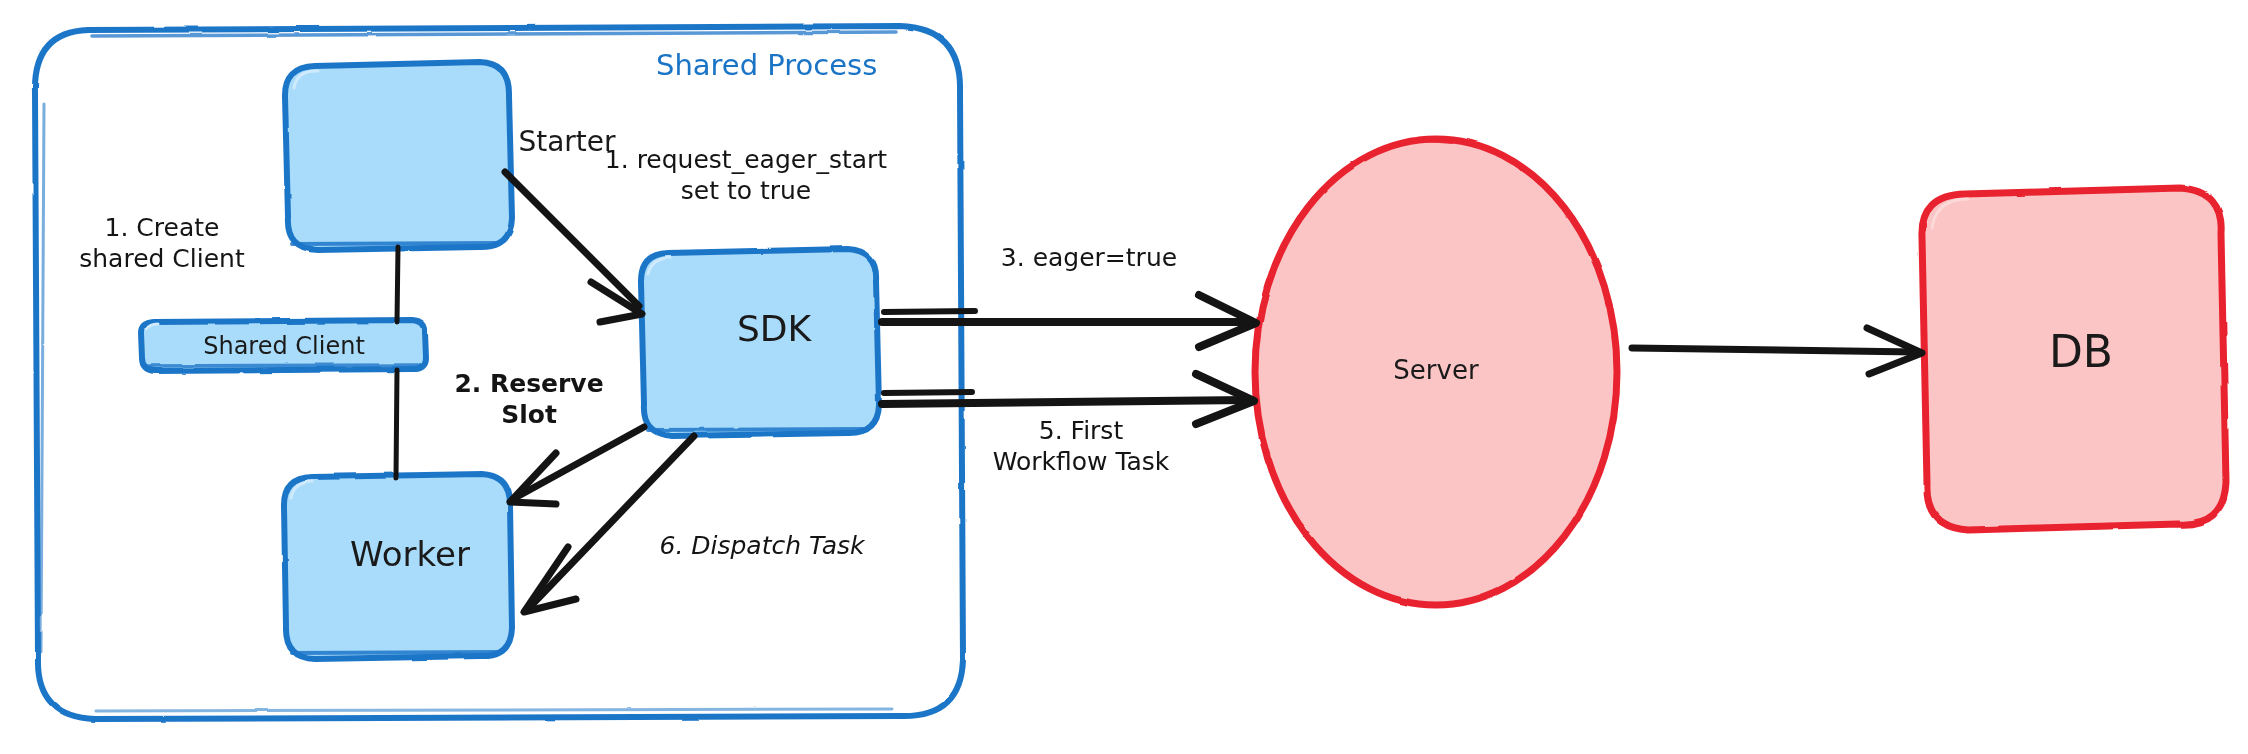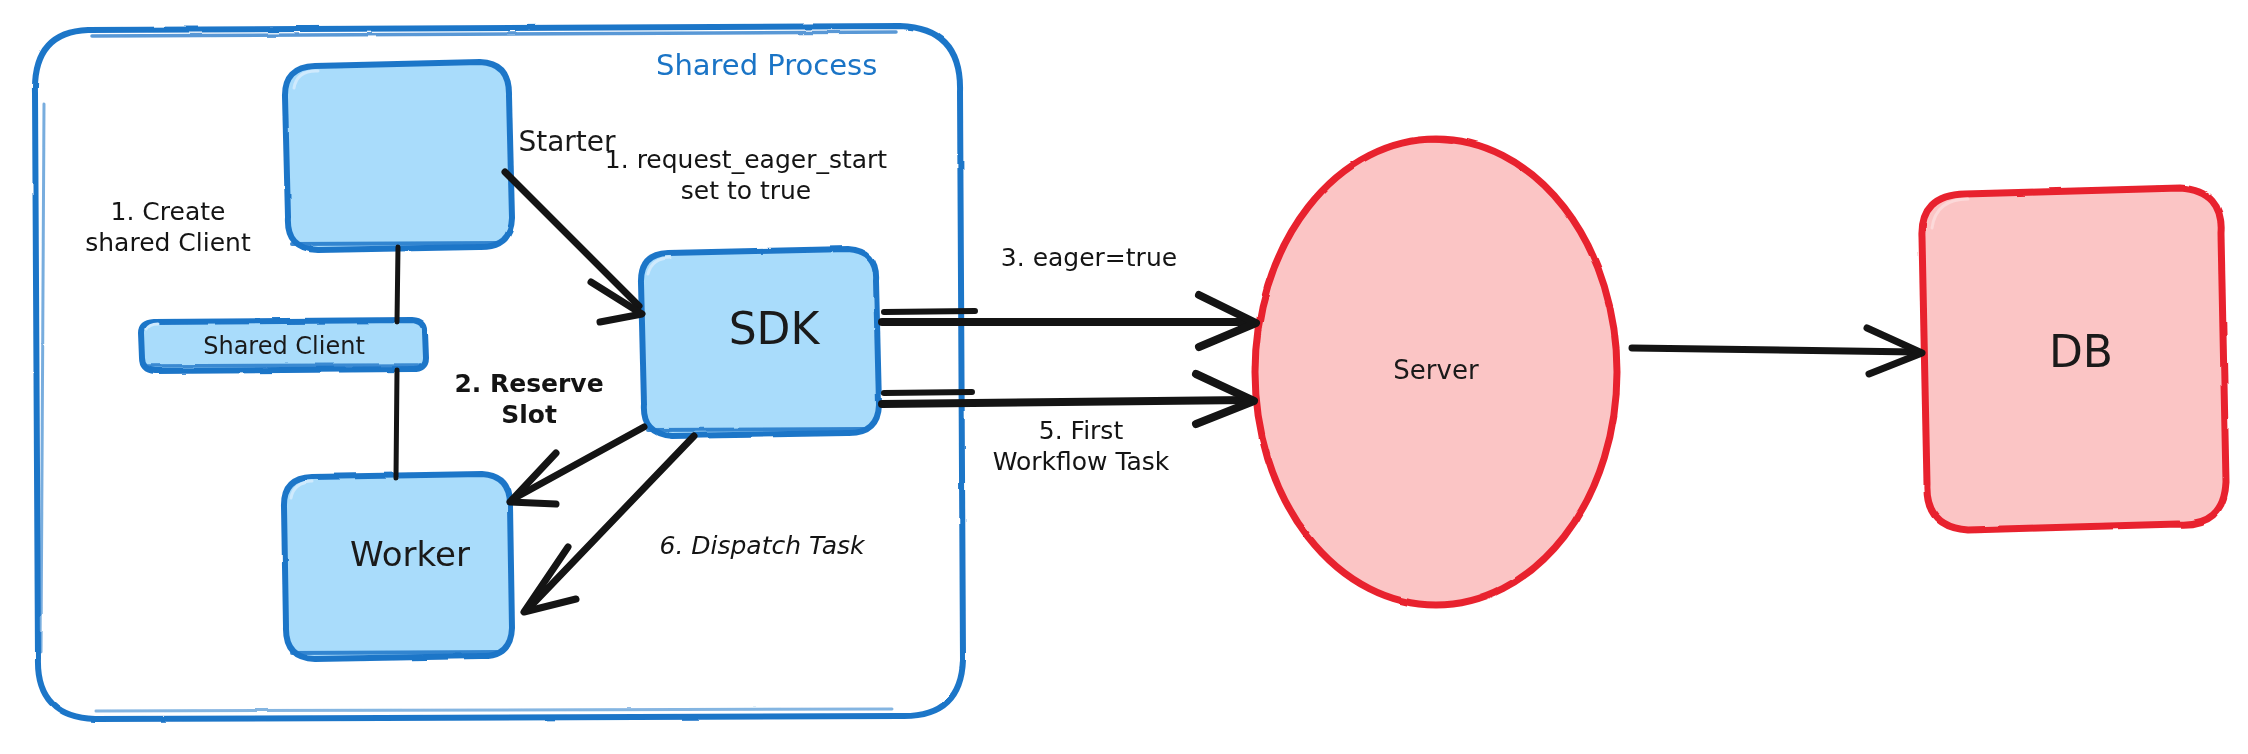--- a/index.html
+++ b/index.html
@@ -47,27 +47,27 @@
     font-size: 25px;
   }
   .group-label {
     position: absolute;
     color: #1a74c6;
     font-family: "DejaVu Sans", sans-serif;
     font-size: 29px;
     white-space: nowrap;
   }
   .t-starter   { left: 408px; top: 58px;  width: 318px; height: 168px; font-size: 28px; }
-  .t-sdk       { left: 644px; top: 245px; width: 260px; height: 168px; font-size: 44px; }
+  .t-sdk       { left: 644px; top: 245px; width: 260px; height: 168px; font-size: 36px; }
   .t-worker    { left: 282px; top: 470px; width: 256px; height: 168px; font-size: 34px; }
   .t-sharedcli { left: 140px; top: 324px; width: 288px; height: 44px;  font-size: 24px; }
   .t-server    { left: 1256px;top: 180px; width: 360px; height: 380px; font-size: 26px; }
   .t-db        { left: 1926px;top: 172px; width: 310px; height: 360px; font-size: 44px; }
 
-  .l-create    { left: 40px;  top: 197px; width: 244px; margin-left: 6px; }
+  .l-create    { left: 40px;  top: 213px; width: 244px; }
   .l-eager     { left: 536px; top: 145px; width: 420px; }
   .l-reserve   { left: 436px; top: 369px; width: 186px; font-weight: bold; }
   .l-dispatch  { left: 612px; top: 531px; width: 300px; font-style: italic; }
   .l-eagertrue { left: 966px; top: 243px; width: 246px; }
   .l-firstwf   { left: 948px; top: 416px; width: 266px; }
   .l-startwf   { left: 1600px;top: 235px; width: 298px; }
 
   .g-shared    { left: 656px; top: 48px; }
 </style>
 </head>

